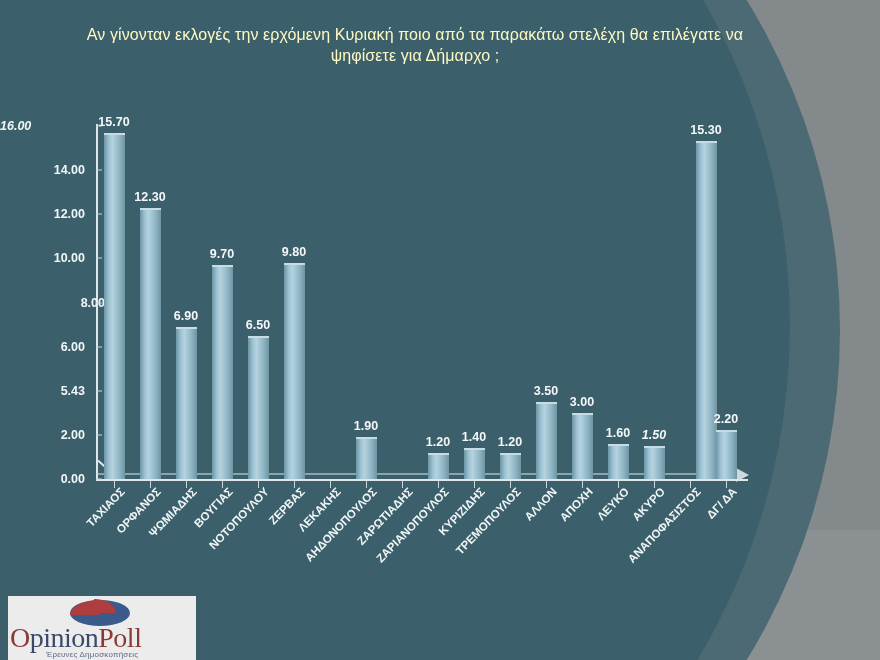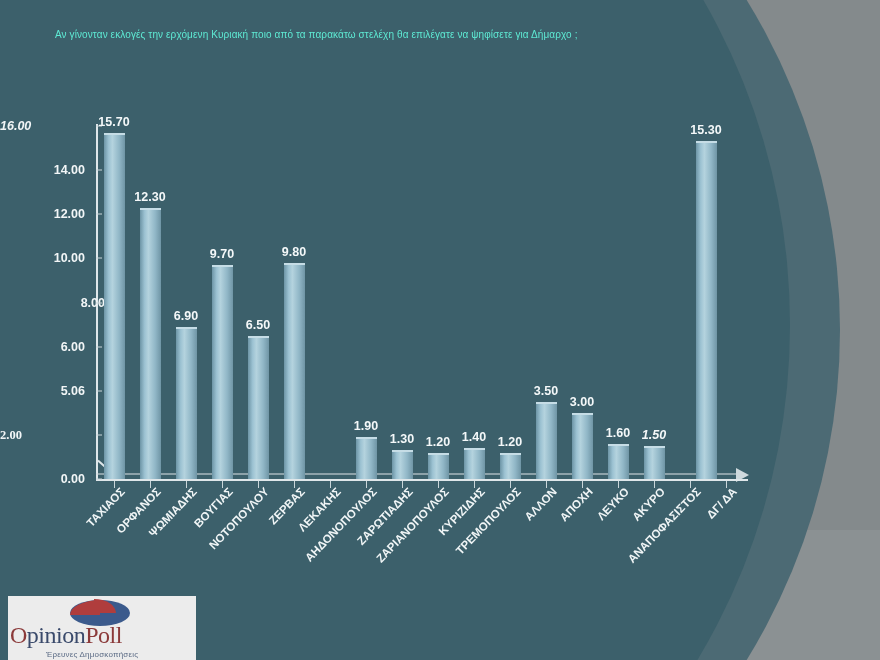--- a/index.html
+++ b/index.html
@@ -63,23 +63,23 @@
     height: 660px;
     background: #3c606b;
   }
 
   
   .chart-title {
     position: absolute;
     left: 55px;
     top: 24px;
     width: 720px;
-    text-align: left;
-    color: #5eead4;
-    font-size: 10px;
+    text-align: center;
+    color: #fef9c3;
+    font-size: 16px;
     line-height: 21px;
     letter-spacing: 0.1px;
   }
 
   
   .plot {
     position: absolute;
     left: 96px;
     top: 126px;
     width: 648px;
@@ -254,21 +254,21 @@
     width: 22px;
     height: 14px;
     background: #b03d3d;
     border-top-right-radius: 22px 14px;
   }
   .logo-text {
     position: absolute;
     left: 2px;
     top: 26px;
     font-family: "Liberation Serif", serif;
-    font-size: 24px;
+    font-size: 28px;
     letter-spacing: -0.5px;
     white-space: nowrap;
   }
   .logo-op { color: #8b3a3a; }
   .logo-inion { color: #3a4a6b; }
   .logo-poll { color: #8b3a3a; }
   .logo-tagline {
     position: absolute;
     left: 38px;
     top: 54px;
@@ -293,23 +293,23 @@
 
   <div class="y-axis-line"></div>
   <div class="x-axis-line"></div>
   <div class="axis-arrow-x"></div>
   <div class="axis-arrow-y"></div>
   <div class="floorline"></div>
 
   <div id="yticks">
       <div class="ytick" style="top: 479px; left: 0px; width: 96px; text-align: right; position: absolute; padding-left: 39px;">0.00</div>
       <div class="ytick-mark" style="top: 479px;"></div>
-      <div class="ytick" style="top: 434.875px; left: 0px; width: 96px; position: absolute; font-family: Liberation Serif, serif;">2.00</div>
+      <div class="ytick" style="top: 434.875px; left: 0px; width: 96px; text-align: right; position: absolute;">2.00</div>
       <div class="ytick-mark" style="top: 434.875px;"></div>
-      <div class="ytick" style="top: 390.75px; left: 0px; width: 96px; text-align: right; position: absolute;">5.06</div>
+      <div class="ytick" style="top: 390.75px; left: 0px; width: 96px; text-align: right; position: absolute;">5.43</div>
       <div class="ytick-mark" style="top: 390.75px;"></div>
       <div class="ytick" style="top: 346.625px; left: 0px; width: 96px; text-align: right; position: absolute;">6.00</div>
       <div class="ytick-mark" style="top: 346.625px;"></div>
       <div class="ytick" style="top: 302.5px; left: 0px; width: 116px; text-align: right; position: absolute;">8.00</div>
       <div class="ytick-mark" style="top: 302.5px;"></div>
       <div class="ytick" style="top: 258.375px; left: 0px; width: 96px; text-align: right; position: absolute;">10.00</div>
       <div class="ytick-mark" style="top: 258.375px;"></div>
       <div class="ytick" style="top: 214.25px; left: 0px; width: 96px; text-align: right; position: absolute;">12.00</div>
       <div class="ytick-mark" style="top: 214.25px;"></div>
       <div class="ytick" style="top: 170.125px; left: 0px; width: 96px; text-align: right; position: absolute;">14.00</div>
@@ -361,24 +361,20 @@
           <div class="bar-label" style="bottom: 147.406px;">6.50</div>
         </div>
         <div class="bar-slot" style="left: 180px; width: 36px;">
           <div class="bar" style="height: 216.213px;"></div>
           <div class="bar-label" style="bottom: 220.213px;">9.80</div>
         </div>
         <div class="bar-slot" style="left: 252px; width: 36px;">
           <div class="bar" style="height: 41.9187px;"></div>
           <div class="bar-label" style="bottom: 45.9187px;">1.90</div>
         </div>
-        <div class="bar-slot" style="left: 288px; width: 36px;">
-          <div class="bar" style="height: 28.6812px;"></div>
-          <div class="bar-label" style="bottom: 32.6812px;">1.30</div>
-        </div>
         <div class="bar-slot" style="left: 324px; width: 36px;">
           <div class="bar" style="height: 26.475px;"></div>
           <div class="bar-label" style="bottom: 30.475px;">1.20</div>
         </div>
         <div class="bar-slot" style="left: 360px; width: 36px;">
           <div class="bar" style="height: 30.8875px;"></div>
           <div class="bar-label" style="bottom: 34.8875px;">1.40</div>
         </div>
         <div class="bar-slot" style="left: 396px; width: 36px;">
           <div class="bar" style="height: 26.475px;"></div>
@@ -396,20 +392,24 @@
           <div class="bar" style="height: 35.3px;"></div>
           <div class="bar-label" style="bottom: 39.3px;">1.60</div>
         </div>
         <div class="bar-slot" style="left: 540px; width: 36px; font-style: italic;">
           <div class="bar" style="height: 33.0938px;"></div>
           <div class="bar-label" style="bottom: 37.0938px;">1.50</div>
         </div>
         <div class="bar-slot" style="left: 576px; width: 36px; margin-left: 16px;">
           <div class="bar" style="height: 337.556px;"></div>
           <div class="bar-label" style="bottom: 341.556px;">15.30</div>
+        </div>
+        <div class="bar-slot" style="left: 612px; width: 36px;">
+          <div class="bar" style="height: 48.5375px;"></div>
+          <div class="bar-label" style="bottom: 52.5375px;">2.20</div>
         </div>
       </div>
   </div>
 
   <div class="xlabels" id="xlabels">
       <div class="xlabel" style="left: 21px;"><span class="xlabel-inner">ΤΑΧΙΑΟΣ</span></div>
       <div class="xlabel" style="left: 57px;"><span class="xlabel-inner">ΟΡΦΑΝΟΣ</span></div>
       <div class="xlabel" style="left: 93px;"><span class="xlabel-inner">ΨΩΜΙΑΔΗΣ</span></div>
       <div class="xlabel" style="left: 129px;"><span class="xlabel-inner">ΒΟΥΓΙΑΣ</span></div>
       <div class="xlabel" style="left: 165px;"><span class="xlabel-inner">ΝΟΤΟΠΟΥΛΟΥ</span></div>

